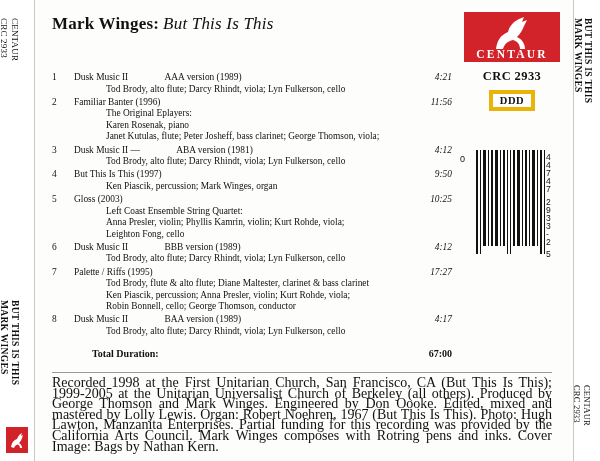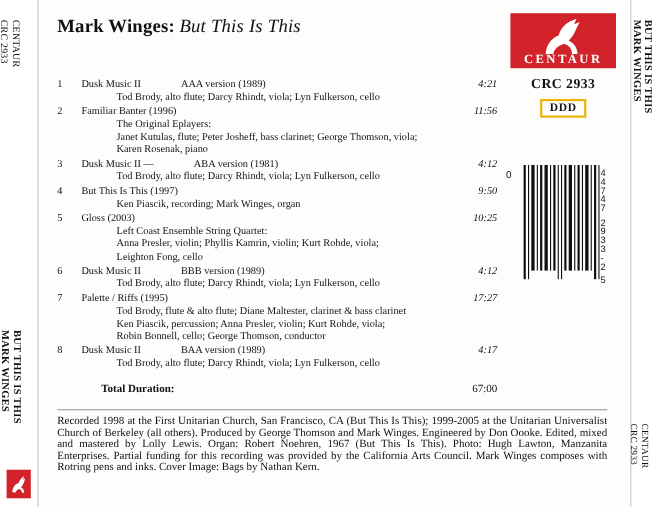--- a/index.html
+++ b/index.html
@@ -182,21 +182,21 @@
   }
   .crc-num {
     margin-top: 7px;
     font-size: 12.5px;
     font-weight: bold;
     letter-spacing: 0.4px;
   }
   .ddd {
     margin: 6px auto 0;
     width: 34px;
-    border: 2px solid #eab308;
+    border: 4px solid #eab308;
     font-size: 10.5px;
     font-weight: bold;
     letter-spacing: 0.6px;
     padding: 0 2px;
     line-height: 13px;
   }
 
   
   .barcode-wrap {
     position: absolute;
@@ -283,40 +283,40 @@
     left: 18px;
     top: 348px;
     width: 400px;
     font-size: 10px;
     font-weight: bold;
   }
   .total .tt-time {
     position: absolute;
     right: 0;
     top: 0;
-    font-weight: normal;
+    font-weight: bold;
   }
   .total .tt-label {
     margin-left: 40px;
   }
 
   .rule {
     position: absolute;
     left: 18px;
     top: 372px;
     width: 500px;
     border-top: 1px solid #9a9a9a;
   }
 
   .credits {
     position: absolute;
     left: 18px;
     top: 378px;
     width: 500px;
-    font-size: 10px;
+    font-size: 14px;
     line-height: 10.6px;
     text-align: justify;
   }
 
   .footer {
     position: absolute;
     left: 18px;
     bottom: 8px;
     width: 500px;
     font-size: 8.8px;
@@ -446,41 +446,41 @@
         <div class="t-sub">Tod Brody, alto flute; Darcy Rhindt, viola; Lyn Fulkerson, cello</div>
       </div>
 
       <div class="track">
         <span class="t-num">2</span>
         <div class="t-main">
           <span class="t-title">Familiar Banter (1996)</span>
           <span class="t-time">11:56</span>
         </div>
         <div class="t-sub">The Original Eplayers:</div>
+        <div class="t-sub">Karen Rosenak, piano</div>
         <div class="t-sub">Janet Kutulas, flute; Peter Josheff, bass clarinet; George Thomson, viola;</div>
-        <div class="t-sub">Karen Rosenak, piano</div>
       </div>
 
       <div class="track">
         <span class="t-num">3</span>
         <div class="t-main">
           <span class="t-title">Dusk Music II —</span>
           <span class="t-ver">ABA version (1981)</span>
           <span class="t-time">4:12</span>
         </div>
         <div class="t-sub">Tod Brody, alto flute; Darcy Rhindt, viola; Lyn Fulkerson, cello</div>
       </div>
 
       <div class="track">
         <span class="t-num">4</span>
         <div class="t-main">
           <span class="t-title">But This Is This (1997)</span>
           <span class="t-time">9:50</span>
         </div>
-        <div class="t-sub">Ken Piascik, recording; Mark Winges, organ</div>
+        <div class="t-sub">Ken Piascik, percussion; Mark Winges, organ</div>
       </div>
 
       <div class="track">
         <span class="t-num">5</span>
         <div class="t-main">
           <span class="t-title">Gloss (2003)</span>
           <span class="t-time">10:25</span>
         </div>
         <div class="t-sub">Left Coast Ensemble String Quartet:</div>
         <div class="t-sub">Anna Presler, violin; Phyllis Kamrin, violin; Kurt Rohde, viola;</div>

